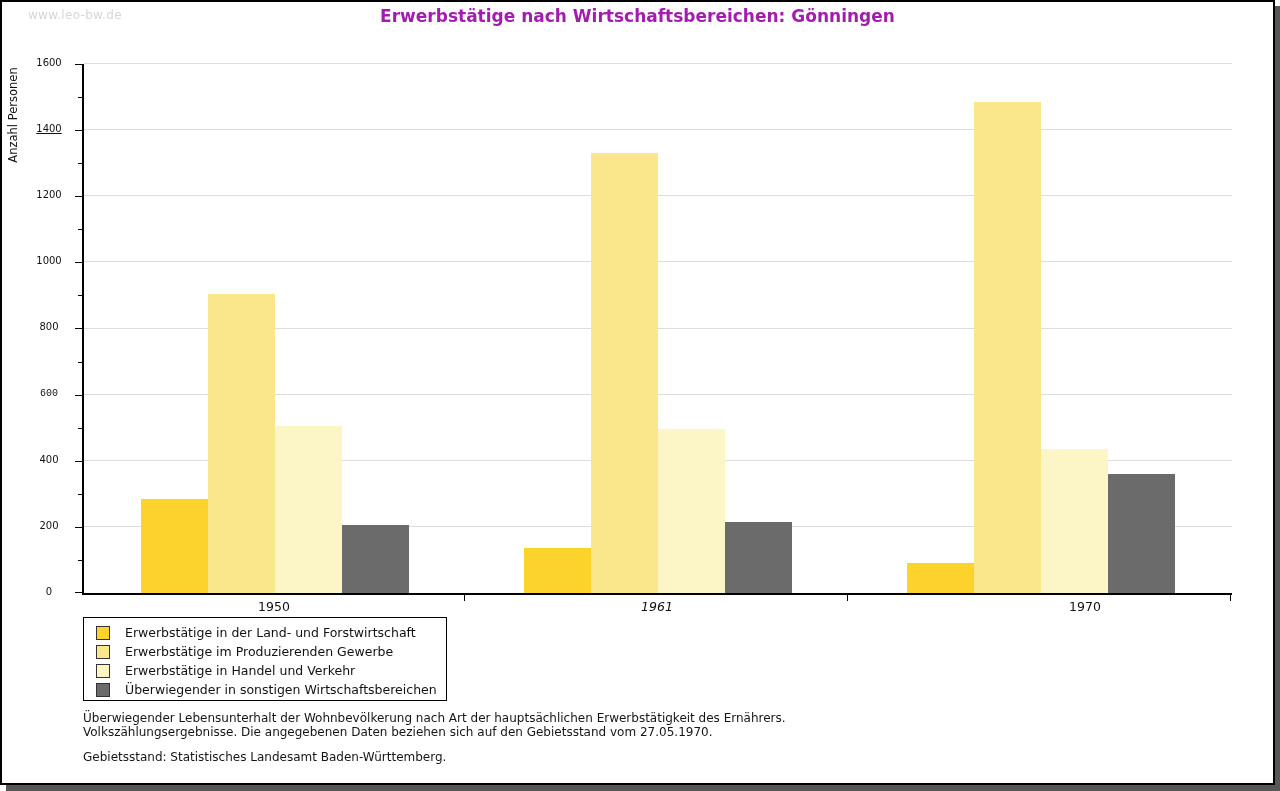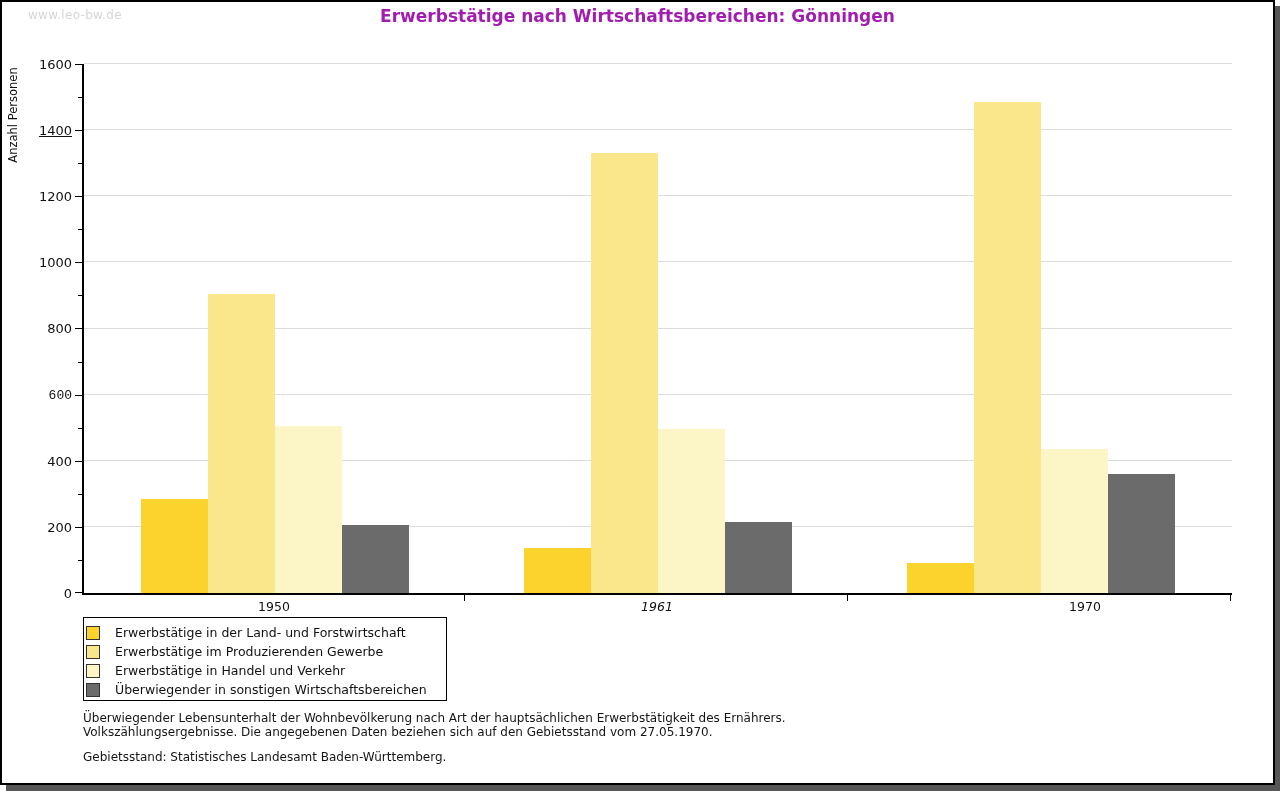--- a/index.html
+++ b/index.html
@@ -33,34 +33,34 @@
   .plot{
     position:absolute;left:80px;top:62px;
     width:1148px;height:529px;
     border-left:2px solid #000;
     border-bottom:2px solid #000;
   }
   .gridline{position:absolute;left:0;width:1148px;height:1px;background:#dcdcdc;}
   .bar{position:absolute;bottom:0;}
   .ytick{position:absolute;background:#000;height:1px;}
   .ytick-label{
-    position:absolute;text-align:right;width:46px;
-    font-size:13px;color:#111;
+    position:absolute;text-align:center;width:46px;
+    font-size:10px;color:#111;
   }
   .xtick{position:absolute;background:#000;width:1px;height:6px;}
   .x-cat-label{
     position:absolute;transform:translateX(-50%);
     font-size:12.5px;color:#111;white-space:nowrap;
   }
   .legend{
     position:absolute;left:81px;top:615px;
     width:364px;height:84px;
     border:1px solid #000;
     box-sizing:border-box;
-    padding:5px 0 0 0;
+    padding:5px 0 0 10px;
   }
   .legend-item{display:flex;align-items:center;height:19px;}
   .legend-swatch{
     width:14px;height:14px;margin-left:2px;
     border:1px solid #333;box-sizing:border-box;
     flex:0 0 auto;
   }
   .legend-label{margin-left:15px;font-size:12.5px;color:#111;white-space:nowrap;}
   .footnote{
     position:absolute;left:81px;

